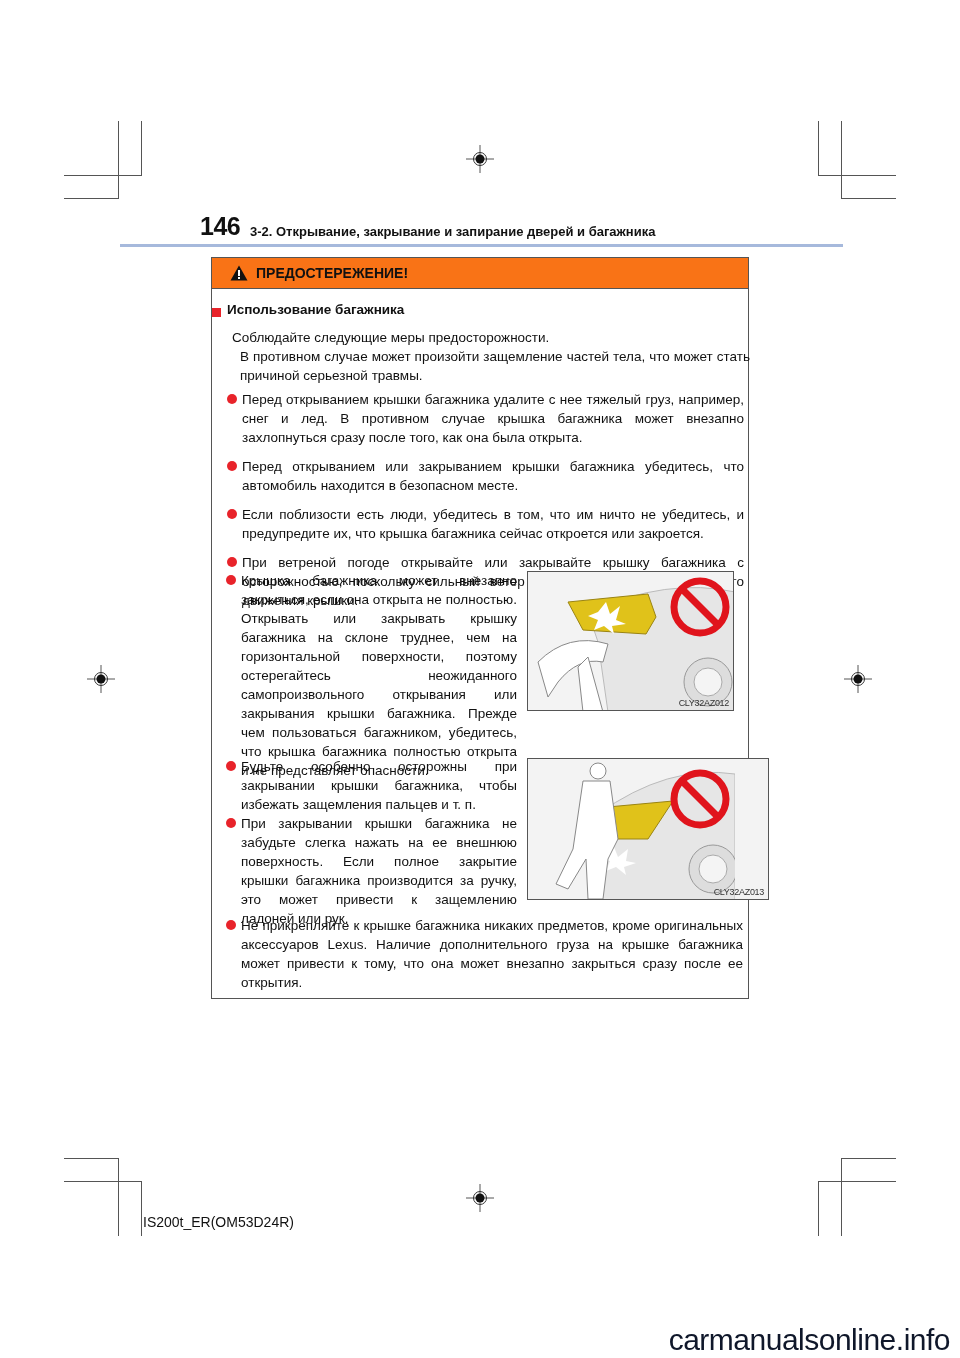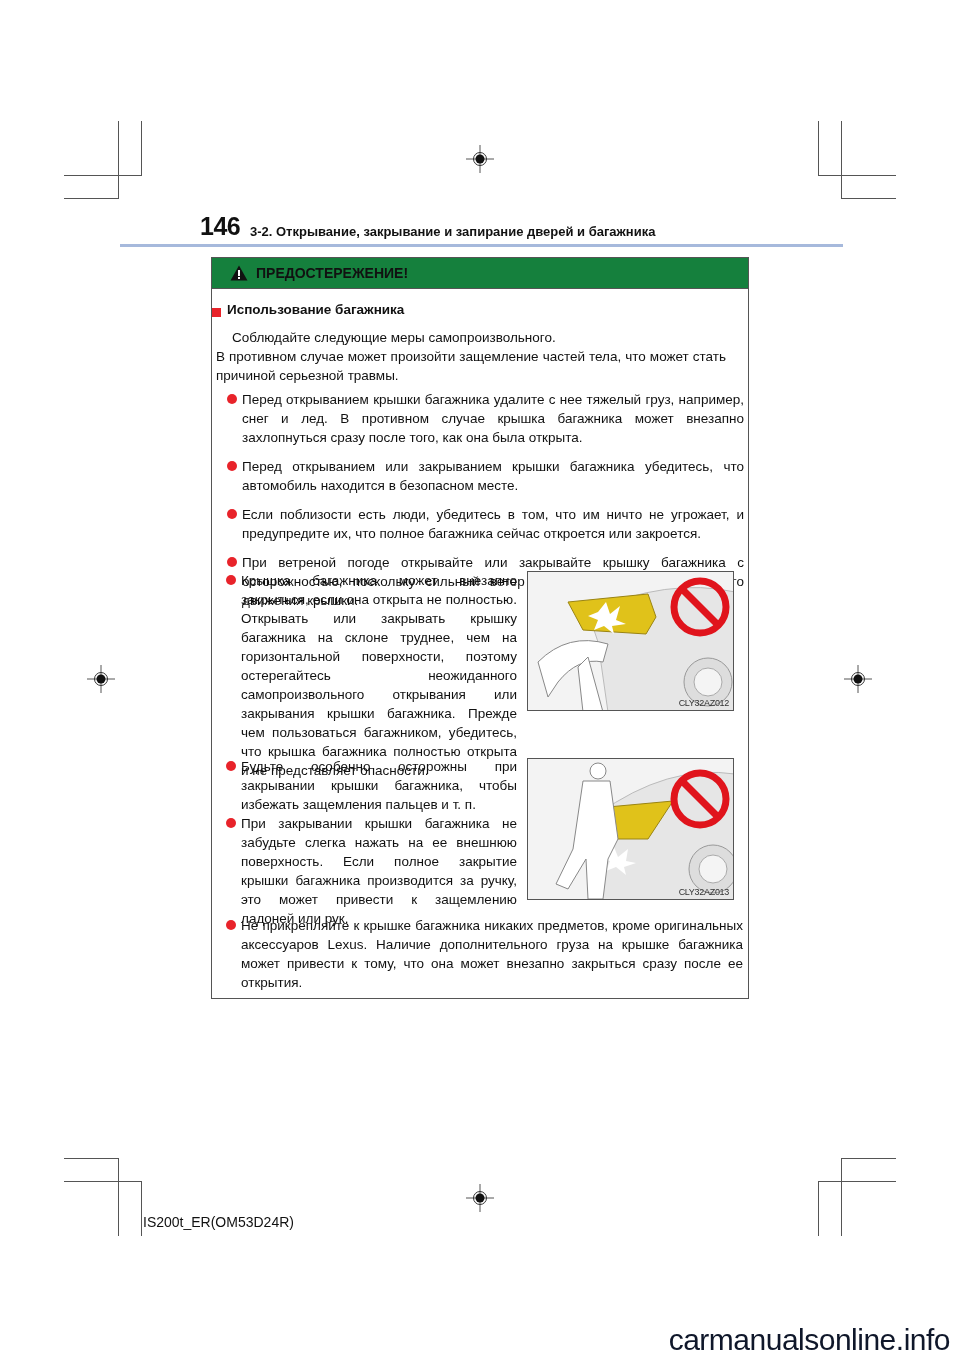--- a/index.html
+++ b/index.html
@@ -4,21 +4,21 @@
 <style>
   html,body{margin:0;padding:0;}
   body{width:960px;height:1358px;background:#fff;position:relative;overflow:hidden;font-family:"Liberation Sans",sans-serif;color:#111;}
   .hl{position:absolute;height:1px;background:#555;}
   .vl{position:absolute;width:1px;background:#555;}
   .reg{position:absolute;width:30px;height:30px;}
   .page-num{position:absolute;left:187px;top:212px;font-size:25px;font-weight:bold;letter-spacing:-0.5px;margin-left:13px;}
   .chapter{position:absolute;left:250px;top:224px;font-size:13px;font-weight:bold;}
   .blue-rule{position:absolute;left:120px;top:244px;width:723px;height:3px;background:#a6b9dc;}
   .box{position:absolute;left:211px;top:257px;width:538px;height:742px;border:1px solid #555;box-sizing:border-box;}
-  .box-head{height:30px;background:#15803d;border-bottom:1px solid #555;display:flex;align-items:center;padding-left:18px;}
+  .box-head{height:30px;background:#f97316;border-bottom:1px solid #555;display:flex;align-items:center;padding-left:18px;}
   .box-head .title{font-size:14px;font-weight:bold;margin-left:8px;}
   .sec-title{position:absolute;left:0;top:44px;display:flex;align-items:flex-end;font-size:13.5px;font-weight:bold;}
   .sq{width:9px;height:9px;background:#e8232a;margin-right:6px;display:inline-block;}
   .p{position:absolute;font-size:13.5px;line-height:19px;text-align:justify;}
   .bullet{position:absolute;font-size:13.5px;line-height:19px;text-align:justify;padding-left:16px;box-sizing:border-box;}
   .bullet .dot{position:absolute;left:1px;top:4px;width:10px;height:10px;border-radius:50%;background:#e8232a;}
   .fig{position:absolute;border:1px solid #555;background:#f3f3f3;box-sizing:border-box;overflow:hidden;}
   .fig .code{position:absolute;right:4px;bottom:2px;font-size:9px;color:#333;letter-spacing:-0.3px;}
   .footer{position:absolute;left:143px;top:1214px;font-size:14px;}
   .watermark{position:absolute;right:10px;top:1323px;font-size:30px;color:#0f172a;letter-spacing:-0.5px;}
@@ -84,34 +84,34 @@
         <rect x="8" y="12" width="2" height="2" fill="#fff"></rect>
       </svg>
     <span class="title">ПРЕДОСТЕРЕЖЕНИЕ!</span>
   </div>
 
   <div class="sec-title">
     <span class="sq"></span>
     <span>Использование багажника</span>
   </div>
 
-  <div class="p" style="left:20px;top:70px;width:510px;">Соблюдайте следующие меры самопроизвольного.</div>
-  <div class="p" style="left:4px;top:89px;width:510px;">В противном случае может произойти защемление частей тела, что может стать причиной серьезной травмы.</div>
+  <div class="p" style="left:20px;top:70px;width:510px;">Соблюдайте следующие меры предосторожности.</div>
+  <div class="p" style="left:28px;top:89px;width:510px;">В противном случае может произойти защемление частей тела, что может стать причиной серьезной травмы.</div>
 
   <div class="bullet" style="left:14px;top:132px;width:518px;">
     <span class="dot"></span>
     <span>Перед открыванием крышки багажника удалите с нее тяжелый груз, например, снег и лед. В противном случае крышка багажника может внезапно захлопнуться сразу после того, как она была открыта.</span>
   </div>
   <div class="bullet" style="left:14px;top:199px;width:518px;">
     <span class="dot"></span>
     <span>Перед открыванием или закрыванием крышки багажника убедитесь, что автомобиль находится в безопасном месте.</span>
   </div>
   <div class="bullet" style="left:14px;top:247px;width:518px;">
     <span class="dot"></span>
-    <span>Если поблизости есть люди, убедитесь в том, что им ничто не угрожает, и предупредите их, что полное багажника сейчас откроется или закроется.</span>
+    <span>Если поблизости есть люди, убедитесь в том, что им ничто не убедитесь, и предупредите их, что крышка багажника сейчас откроется или закроется.</span>
   </div>
   <div class="bullet" style="left:14px;top:295px;width:518px;">
     <span class="dot"></span>
     <span>При ветреной погоде открывайте или закрывайте крышку багажника с осторожностью, поскольку сильный ветер может стать причиной резкого движения крышки.</span>
   </div>
 
   <div class="bullet" style="left:14px;top:314px;width:0;height:0;"></div>
 
   <div class="bullet" style="left:14px;top:314px;"></div>
 
@@ -153,21 +153,21 @@
 </div>
 
 <div class="bullet" style="left:225px;top:757px;width:292px;">
   <span class="dot"></span>
   <span>Будьте особенно осторожны при закрывании крышки багажника, чтобы избежать защемления пальцев и т. п.</span>
 </div>
 <div class="bullet" style="left:225px;top:814px;width:292px;">
   <span class="dot"></span>
   <span>При закрывании крышки багажника не забудьте слегка нажать на ее внешнюю поверхность. Если полное закрытие крышки багажника производится за ручку, это может привести к защемлению ладоней или рук.</span>
 </div>
-<div class="fig" style="left:527px;top:758px;width:207px;height:142px;">
+<div class="fig" style="left:527px;top:758px;width:242px;height:142px;">
   <svg width="207" height="142" viewBox="0 0 207 142">
     <path d="M70 55 Q140 5 207 15 L207 142 L70 142 Z" fill="#e6e6e6" stroke="#bbb"></path>
     <path d="M58 50 L145 42 L120 80 L60 80 Z" fill="#e0c21a" stroke="#9a8412"></path>
     <polygon points="78,95 86,88 90,98 100,90 98,102 108,104 96,108 98,116 88,108 78,112 82,102 72,100" fill="#fff"></polygon>
     <circle cx="70" cy="12" r="8" fill="#fff" stroke="#888"></circle>
     <path d="M55 22 L82 22 L90 80 L80 100 L75 140 L60 140 L58 100 L40 130 L28 125 L45 90 Z" fill="#fff" stroke="#888"></path>
     <circle cx="185" cy="110" r="24" fill="#ddd" stroke="#999"></circle>
     <circle cx="185" cy="110" r="14" fill="#f4f4f4" stroke="#aaa"></circle>
     <circle cx="172" cy="40" r="26" fill="none" stroke="#e0141c" stroke-width="7"></circle>
     <line x1="154" y1="22" x2="190" y2="58" stroke="#e0141c" stroke-width="7"></line>

